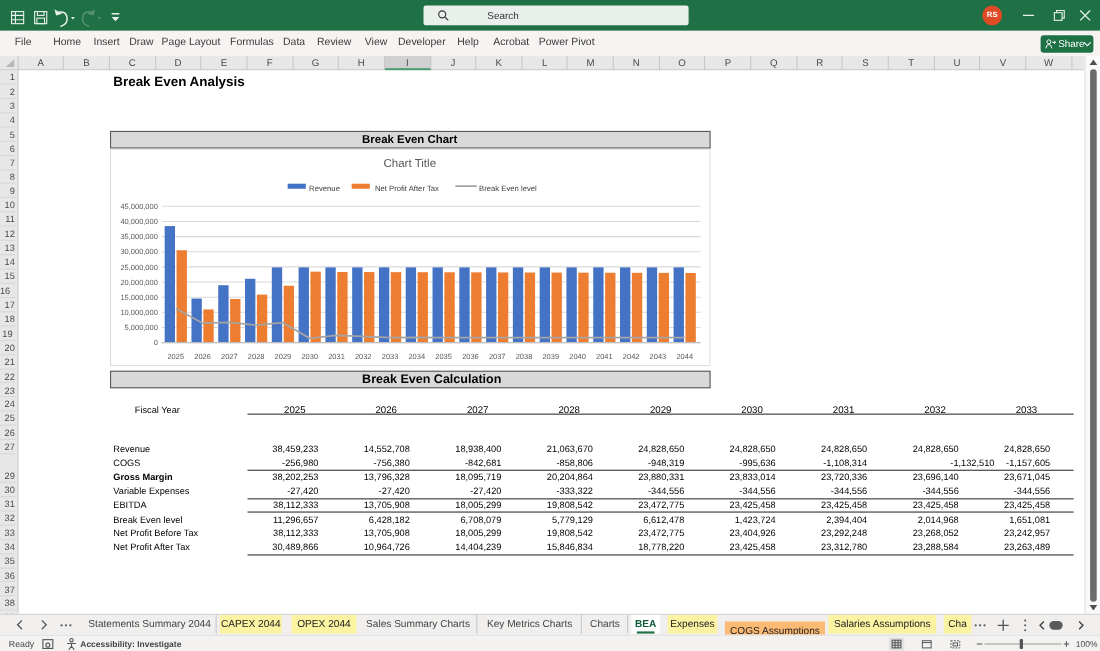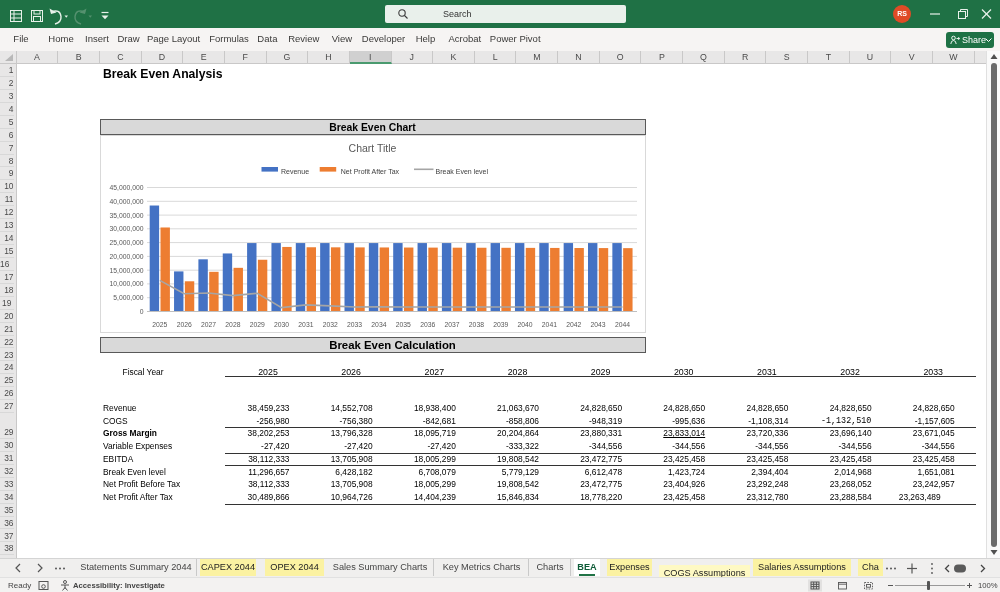--- a/index.html
+++ b/index.html
@@ -272,29 +272,29 @@
 <div class="t" style="left:801.6px;top:402.9px;width:70px;text-align:right;">24,828,650</div>
 <div class="t" style="left:884.7px;top:402.9px;width:70px;text-align:right;">24,828,650</div>
 <div class="t" style="left:103px;top:415.6px;">COGS</div>
 <div class="t" style="left:219.5px;top:415.6px;width:70px;text-align:right;">-256,980</div>
 <div class="t" style="left:302.6px;top:415.6px;width:70px;text-align:right;">-756,380</div>
 <div class="t" style="left:385.8px;top:415.6px;width:70px;text-align:right;">-842,681</div>
 <div class="t" style="left:469.0px;top:415.6px;width:70px;text-align:right;">-858,806</div>
 <div class="t" style="left:552.1px;top:415.6px;width:70px;text-align:right;">-948,319</div>
 <div class="t" style="left:635.2px;top:415.6px;width:70px;text-align:right;">-995,636</div>
 <div class="t" style="left:718.4px;top:415.6px;width:70px;text-align:right;">-1,108,314</div>
-<div class="t" style="left:821px;top:415.6px;width:70px;text-align:left;font-family:Liberation Mono, monospace;">-1,132,510</div>
+<div class="t" style="left:849px;top:415.6px;width:70px;text-align:center;">-1,132,510</div>
 <div class="t" style="left:884.7px;top:415.6px;width:70px;text-align:right;">-1,157,605</div>
 <div class="t" style="left:103px;top:428.4px;font-weight:bold;">Gross Margin</div>
 <div class="t" style="left:219.5px;top:428.4px;width:70px;text-align:right;">38,202,253</div>
 <div class="t" style="left:302.6px;top:428.4px;width:70px;text-align:right;">13,796,328</div>
 <div class="t" style="left:385.8px;top:428.4px;width:70px;text-align:right;">18,095,719</div>
 <div class="t" style="left:469.0px;top:428.4px;width:70px;text-align:right;">20,204,864</div>
 <div class="t" style="left:552.1px;top:428.4px;width:70px;text-align:right;">23,880,331</div>
-<div class="t" style="left:635.2px;top:428.4px;width:70px;text-align:right;text-decoration:underline;">23,833,014</div>
+<div class="t" style="left:635.2px;top:428.4px;width:70px;text-align:right;">23,833,014</div>
 <div class="t" style="left:718.4px;top:428.4px;width:70px;text-align:right;">23,720,336</div>
 <div class="t" style="left:801.6px;top:428.4px;width:70px;text-align:right;">23,696,140</div>
 <div class="t" style="left:884.7px;top:428.4px;width:70px;text-align:right;">23,671,045</div>
 <div class="t" style="left:103px;top:441.1px;">Variable Expenses</div>
 <div class="t" style="left:219.5px;top:441.1px;width:70px;text-align:right;">-27,420</div>
 <div class="t" style="left:302.6px;top:441.1px;width:70px;text-align:right;">-27,420</div>
 <div class="t" style="left:385.8px;top:441.1px;width:70px;text-align:right;">-27,420</div>
 <div class="t" style="left:469.0px;top:441.1px;width:70px;text-align:right;">-333,322</div>
 <div class="t" style="left:552.1px;top:441.1px;width:70px;text-align:right;">-344,556</div>
 <div class="t" style="left:635.2px;top:441.1px;width:70px;text-align:right;">-344,556</div>
@@ -333,21 +333,21 @@
 <div class="t" style="left:884.7px;top:479.4px;width:70px;text-align:right;">23,242,957</div>
 <div class="t" style="left:103px;top:492.1px;">Net Profit After Tax</div>
 <div class="t" style="left:219.5px;top:492.1px;width:70px;text-align:right;">30,489,866</div>
 <div class="t" style="left:302.6px;top:492.1px;width:70px;text-align:right;">10,964,726</div>
 <div class="t" style="left:385.8px;top:492.1px;width:70px;text-align:right;">14,404,239</div>
 <div class="t" style="left:469.0px;top:492.1px;width:70px;text-align:right;">15,846,834</div>
 <div class="t" style="left:552.1px;top:492.1px;width:70px;text-align:right;">18,778,220</div>
 <div class="t" style="left:635.2px;top:492.1px;width:70px;text-align:right;">23,425,458</div>
 <div class="t" style="left:718.4px;top:492.1px;width:70px;text-align:right;">23,312,780</div>
 <div class="t" style="left:801.6px;top:492.1px;width:70px;text-align:right;">23,288,584</div>
-<div class="t" style="left:884.7px;top:492.1px;width:70px;text-align:center;">23,263,489</div>
+<div class="t" style="left:884.7px;top:492.1px;width:70px;text-align:right;">23,263,489</div>
 <div style="position:absolute;left:225px;top:376.4px;width:751px;height:1px;background:#333;"></div>
 <div style="position:absolute;left:225px;top:427.0px;width:751px;height:1px;background:#333;"></div>
 <div style="position:absolute;left:225px;top:452.9px;width:751px;height:1px;background:#333;"></div>
 <div style="position:absolute;left:225px;top:465.4px;width:751px;height:1px;background:#333;"></div>
 <div style="position:absolute;left:225px;top:503.9px;width:751px;height:1px;background:#333;"></div>
 
 <div style="position:absolute;left:986px;top:51px;width:14px;height:507px;background:#fafafa;border-left:1px solid #e0e0e0;">
   <svg width="14" height="507">
     <path d="M 7 3 l 3.5 5 l -7 0 z" fill="#505050"></path>
     <rect x="4" y="12" width="6" height="484" rx="3" fill="#6b6b6b"></rect>
@@ -366,21 +366,21 @@
   <div style="position:absolute;left:74px;top:1px;height:17px;">
   </div>
 <div style="position:absolute;left:76px;top:0;width:121px;height:17px;line-height:16px;text-align:center;color:#444;border-right:1px solid #c9c9c9;box-sizing:border-box;overflow:hidden;white-space:nowrap;">Statements Summary 2044</div>
 <div style="position:absolute;left:200px;top:0;width:56px;height:17px;line-height:16px;text-align:center;background:#fbf2a2;color:#222;box-sizing:border-box;overflow:hidden;white-space:nowrap;">CAPEX 2044</div>
 <div style="position:absolute;left:265px;top:0;width:59px;height:17px;line-height:16px;text-align:center;background:#fbf2a2;color:#222;box-sizing:border-box;overflow:hidden;white-space:nowrap;">OPEX 2044</div>
 <div style="position:absolute;left:327px;top:0;width:107px;height:17px;line-height:16px;text-align:center;color:#444;border-right:1px solid #c9c9c9;box-sizing:border-box;overflow:hidden;white-space:nowrap;">Sales Summary Charts</div>
 <div style="position:absolute;left:435px;top:0;width:94px;height:17px;line-height:16px;text-align:center;color:#444;border-right:1px solid #c9c9c9;box-sizing:border-box;overflow:hidden;white-space:nowrap;">Key Metrics Charts</div>
 <div style="position:absolute;left:530px;top:0;width:41px;height:17px;line-height:16px;text-align:center;color:#444;border-right:1px solid #c9c9c9;box-sizing:border-box;overflow:hidden;white-space:nowrap;">Charts</div>
 <div style="position:absolute;left:574px;top:0;width:26px;height:17px;line-height:16px;text-align:center;background:#fff;color:#0e5c38;font-weight:bold;box-sizing:border-box;overflow:hidden;white-space:nowrap;">BEA</div>
 <div style="position:absolute;left:607px;top:0;width:45px;height:17px;line-height:16px;text-align:center;background:#fbf2a2;color:#222;box-sizing:border-box;overflow:hidden;white-space:nowrap;">Expenses</div>
-<div style="position:absolute;left:659px;top:6px;width:91px;height:17px;line-height:16px;text-align:center;background:#fef9c3;color:#222;box-sizing:border-box;overflow:hidden;white-space:nowrap;">COGS Assumptions</div>
+<div style="position:absolute;left:659px;top:6px;width:91px;height:17px;line-height:16px;text-align:center;background:#fdba74;color:#222;box-sizing:border-box;overflow:hidden;white-space:nowrap;">COGS Assumptions</div>
 <div style="position:absolute;left:753px;top:0;width:98px;height:17px;line-height:16px;text-align:center;background:#fbf2a2;color:#222;box-sizing:border-box;overflow:hidden;white-space:nowrap;">Salaries Assumptions</div>
 <div style="position:absolute;left:858px;top:0;width:25px;height:17px;line-height:16px;text-align:center;background:#fbf2a2;color:#222;box-sizing:border-box;overflow:hidden;white-space:nowrap;">Cha</div>
 <div style="position:absolute;left:578.5px;top:14.5px;width:16px;height:2px;background:#217346;"></div>
   <svg width="120" height="19" style="position:absolute;left:880px;top:0;">
     <circle cx="7" cy="9.5" r="1" fill="#555"></circle>
       <circle cx="11" cy="9.5" r="1" fill="#555"></circle>
       <circle cx="15" cy="9.5" r="1" fill="#555"></circle>
     <line x1="27" y1="9.5" x2="37" y2="9.5" stroke="#555" stroke-width="1.2"></line>
       <line x1="32" y1="4.5" x2="32" y2="14.5" stroke="#555" stroke-width="1.2"></line>
     <circle cx="52" cy="5" r="0.9" fill="#555"></circle>

